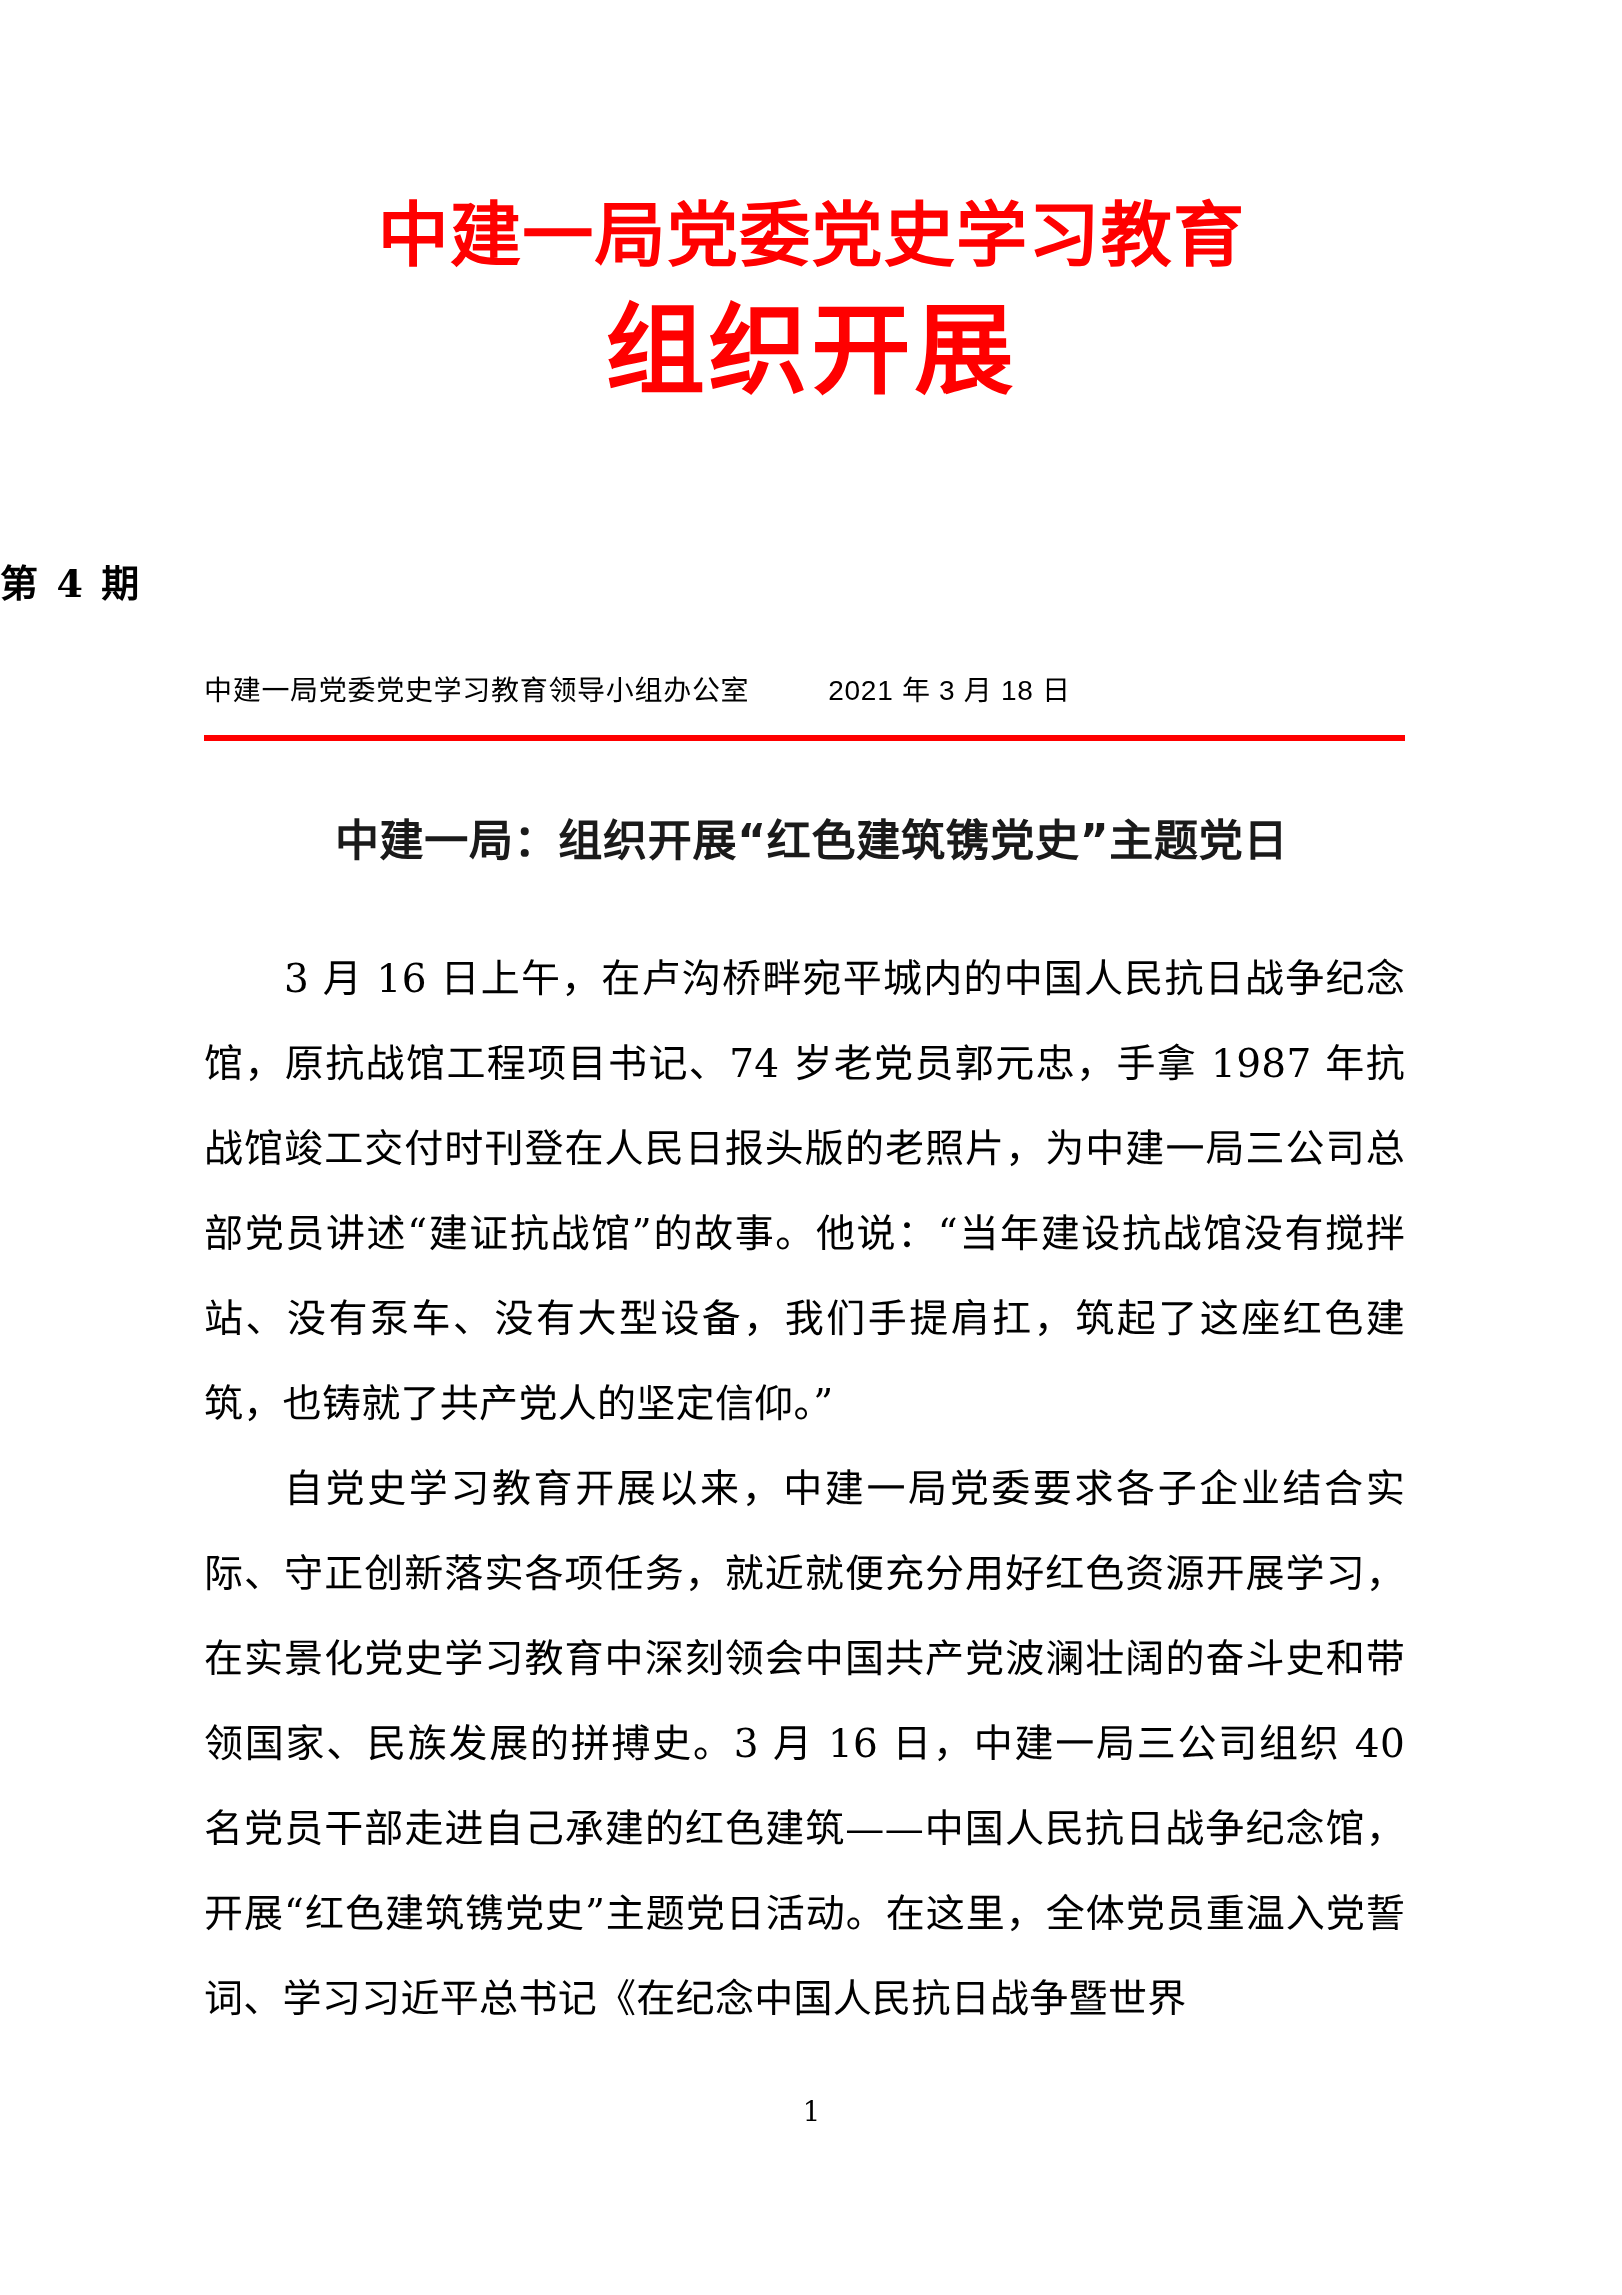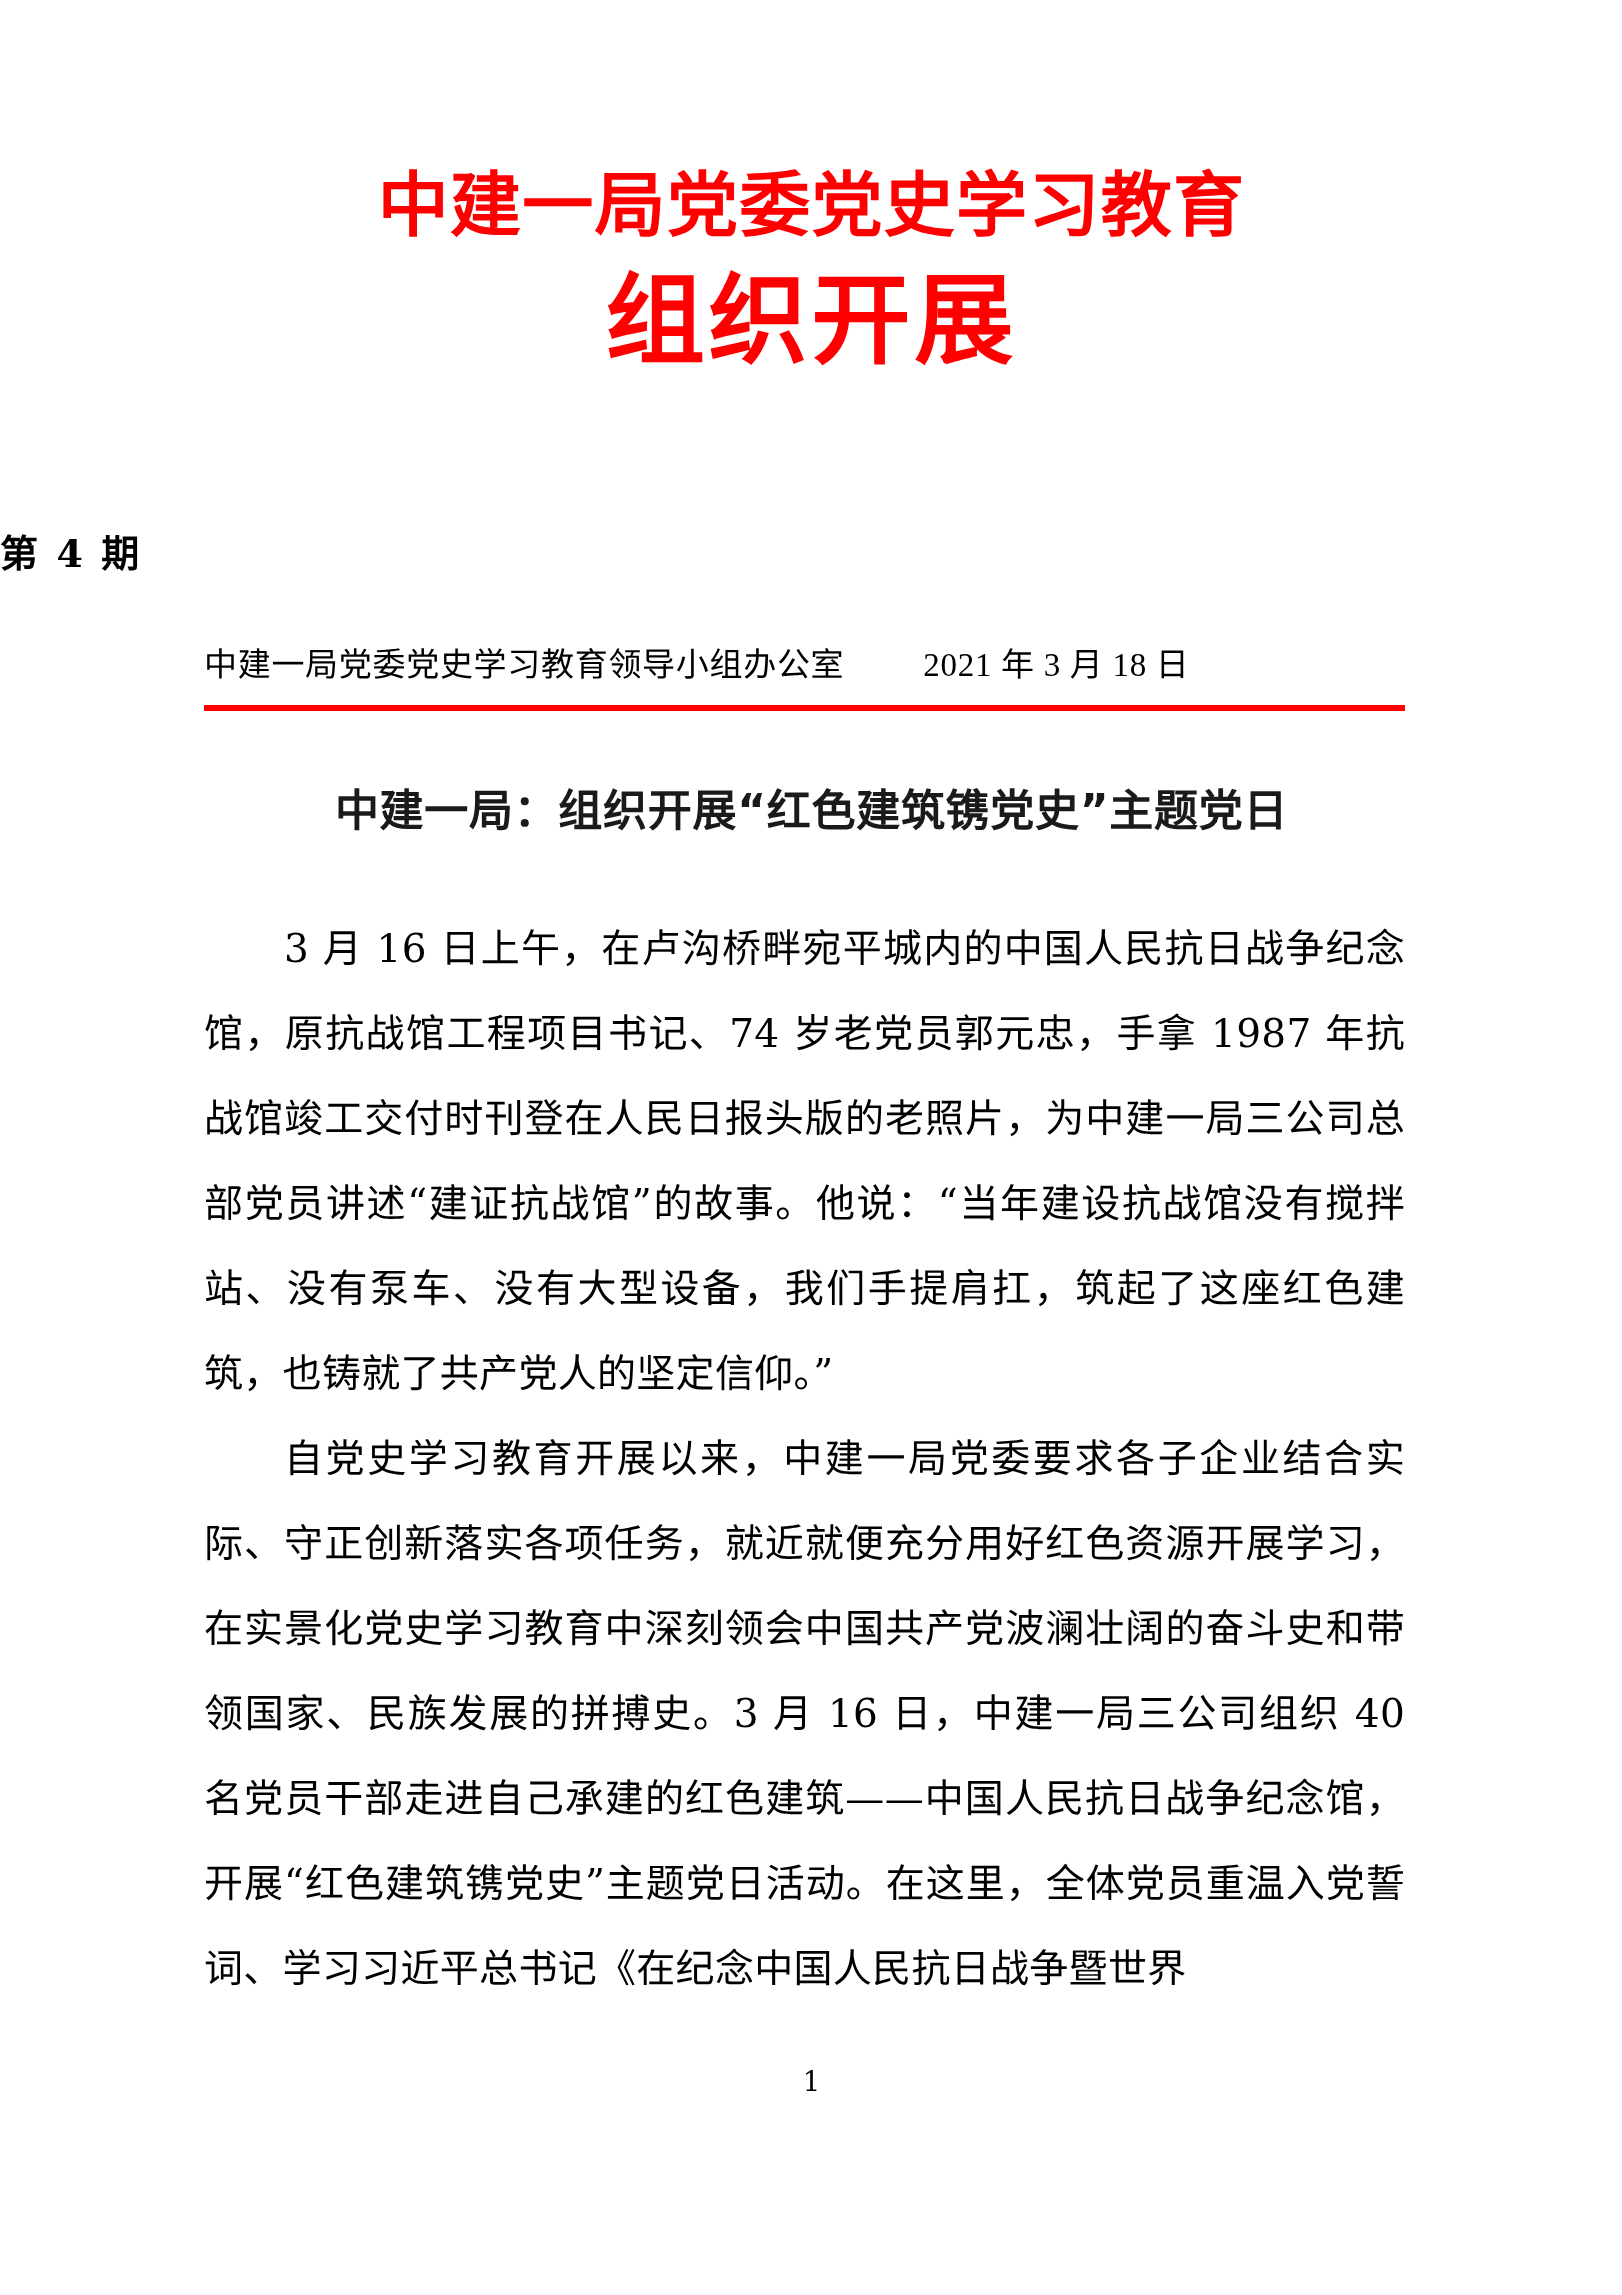--- a/index.html
+++ b/index.html
@@ -14,20 +14,21 @@
     position: relative;
     font-family: "DejaVu Serif", "Liberation Serif", serif;
     color: #000000;
     overflow: hidden;
   }
 
   .page {
     position: absolute;
     inset: 0;
     background: #ffffff;
+    margin-top: 30px;
   }
 
   
   .masthead {
     position: absolute;
     left: 0;
     right: 0;
     top: 164px;
     text-align: center;
   }
@@ -65,22 +66,22 @@
   }
 
   
   .origin-row {
     position: absolute;
     left: 204px;
     width: 1201px;
     top: 638px;
     display: flex;
     align-items: flex-start;
-    font-family: Liberation Serif, serif;
-    font-size: 33px;
+    font-family: Liberation Sans, sans-serif;
+    font-size: 28px;
     letter-spacing: 0.7px;
     white-space: nowrap;
   }
   .origin-office { }
   .origin-gap { width: 79px; flex: 0 0 auto; }
   .origin-date { }
 
   
   .red-rule {
     position: absolute;

